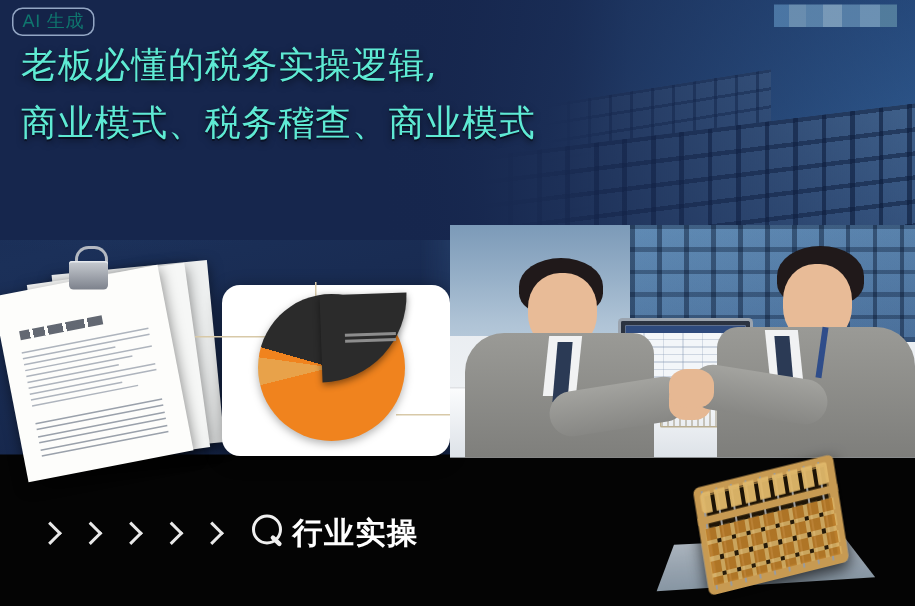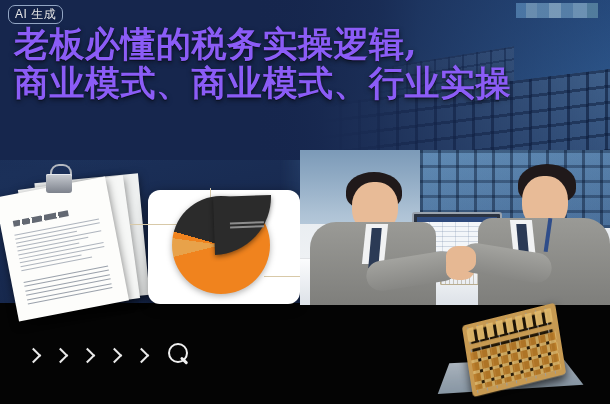--- a/index.html
+++ b/index.html
@@ -59,32 +59,32 @@
         #4e7aa8 0 12%,#6f93b4 12% 26%,#5d86ad 26% 40%,
         #7fa0bd 40% 55%,#5a83ab 55% 70%,#7297b8 70% 86%,#55809f 86% 100%);
     opacity:.92;
   }
 
   
   .ai-badge{
     position:absolute;left:8px;top:5px;
     border:1px solid #93a6c4;border-radius:7px;
     padding:1px 6px 2px;
-    color:#e5e5e5;font-size:12px;line-height:14px;
+    color:#0f766e;font-size:12px;line-height:14px;
     letter-spacing:.5px;white-space:nowrap;
     background:rgba(18,32,64,.35);
     z-index:9;
   }
 
   
   .headline{
     position:absolute;left:14px;top:24px;width:590px;z-index:6;
     font-family:"DejaVu Serif","Liberation Serif",serif;
-    font-weight:bold;color:#8b5cf6;
-    font-size:35px;line-height:39px;letter-spacing:.5px;
+    font-weight:normal;color:#5eead4;
+    font-size:24px;line-height:39px;letter-spacing:.5px;
     text-shadow:0 2px 5px rgba(0,0,0,.62),0 1px 0 rgba(0,0,0,.4);
   }
   .headline .ln{display:block;white-space:nowrap;}
 
   
   .docs{position:absolute;left:-4px;top:168px;width:146px;height:140px;z-index:5;}
   .sheet{
     position:absolute;background:#fdfdfb;
     box-shadow:0 3px 9px rgba(0,0,0,.5);
   }
@@ -288,21 +288,21 @@
     <div class="bldg"></div>
     <div class="veil"></div>
   </div>
 
   <div class="censor"></div>
 
   <div class="ai-badge">AI 生成</div>
 
   <div class="headline">
     <span class="ln">老板必懂的税务实操逻辑,</span>
-    <span class="ln">商业模式、商业模式、行业实操</span>
+    <span class="ln">商业模式、税务稽查、商业模式</span>
   </div>
 
   <div class="docs">
     <div class="sheet s3"></div>
     <div class="sheet s2"></div>
     <div class="sheet s1">
       <div class="doc-title"></div>
       <div class="doc-lines">
         <i></i>
           <i></i>
@@ -383,20 +383,21 @@
     <span class="chev"></span>
     <span class="chev"></span>
     <span class="chev"></span>
   </div>
 
   <div class="search-row">
     <span class="mag">
       <span class="mag-ring"></span>
       <span class="mag-handle"></span>
     </span>
+    <span class="search-text">行业实操</span>
   </div>
 
   <div class="abacus-wrap">
     <div class="abacus-mat"></div>
     <div class="abacus">
       <div class="ab-frame"></div>
       <div class="ab-rods"></div>
       <div class="ab-beads-top"></div>
       <div class="ab-bar"></div>
       <div class="ab-beads-bot"></div>

